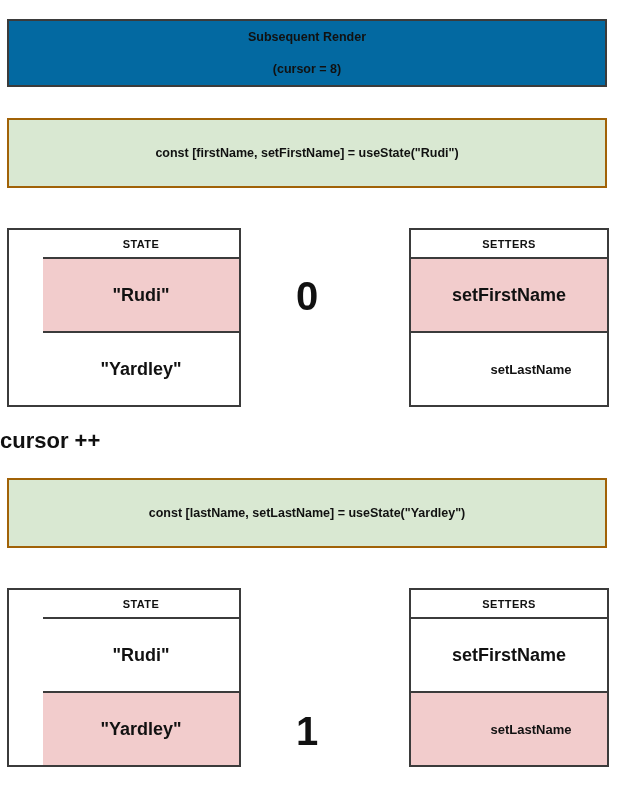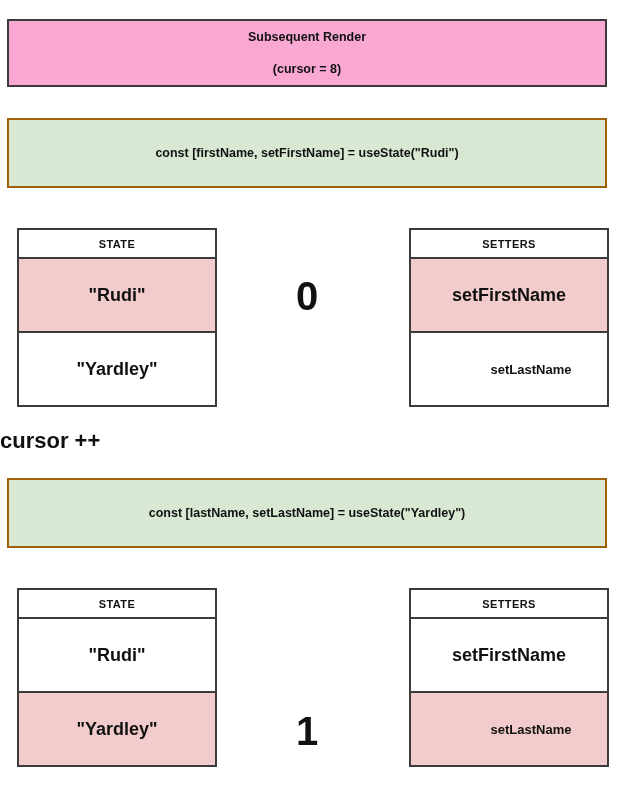--- a/index.html
+++ b/index.html
@@ -15,21 +15,21 @@
     background: #ffffff;
     font-family: "Liberation Sans", "DejaVu Sans", sans-serif;
     color: #111111;
   }
   .banner {
     position: absolute;
     left: 7px;
     top: 19px;
     width: 596px;
     height: 64px;
-    background: #f9a8d4;
+    background: #0369a1;
     border: 2px solid #3b3b3b;
     display: flex;
     flex-direction: column;
     align-items: center;
     justify-content: center;
     row-gap: 18px;
     font-size: 12.5px;
     font-weight: bold;
   }
   .codebox {
@@ -47,21 +47,21 @@
     text-align: center;
   }
   .codebox.first  { top: 118px; }
   .codebox.second { top: 478px; }
   .memtable {
     position: absolute;
     width: 196px;
     background: #ffffff;
     border: 2px solid #3b3b3b;
   }
-  .memtable.left  { left: 17px; }
+  .memtable.left  { left: 7px; padding-left: 34px; }
   .memtable.right { left: 409px; }
   .memtable.top-row    { top: 228px; }
   .memtable.bottom-row { top: 588px; }
   .memtable .hdr {
     height: 27px;
     border-bottom: 2px solid #3b3b3b;
     display: flex;
     align-items: center;
     justify-content: center;
     font-size: 11px;

